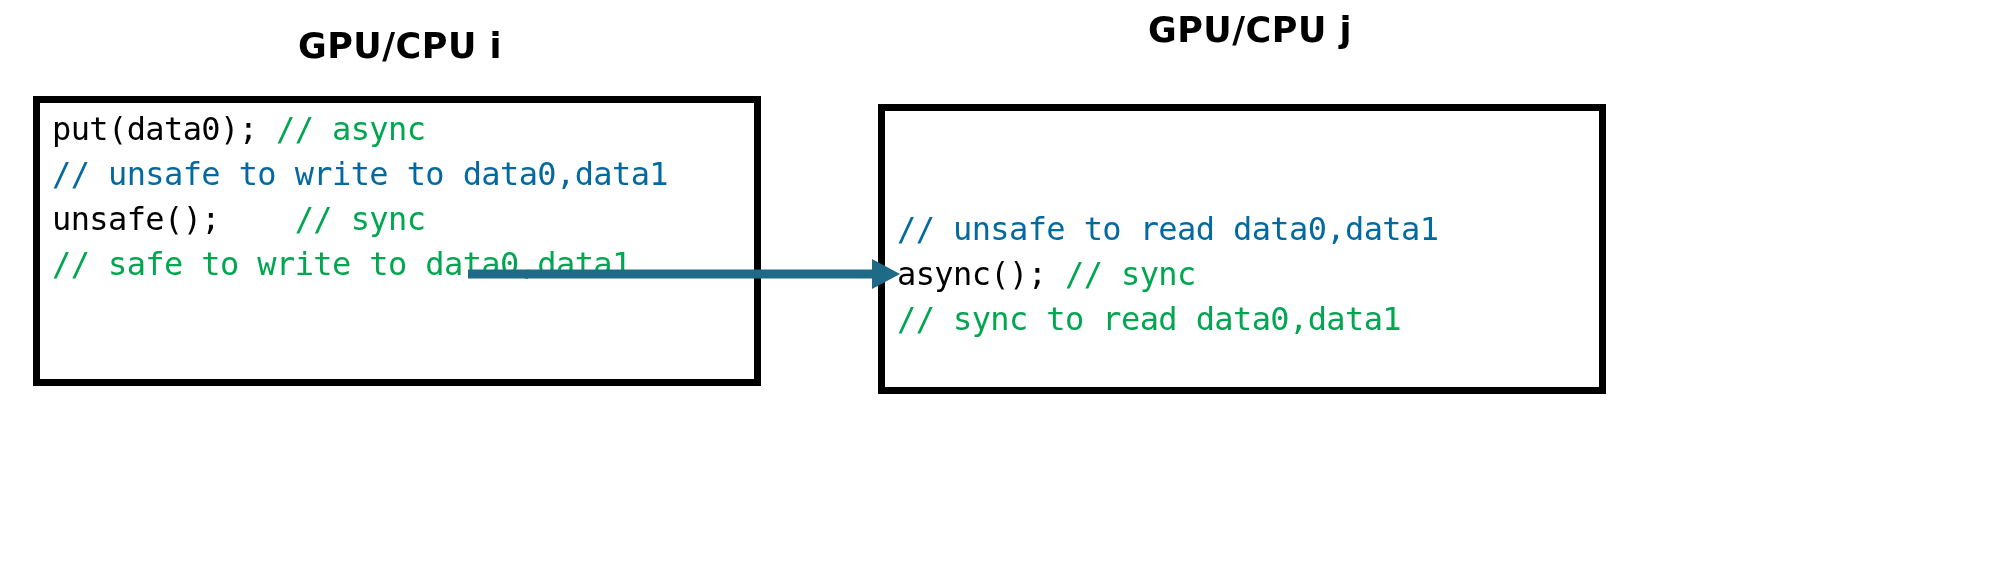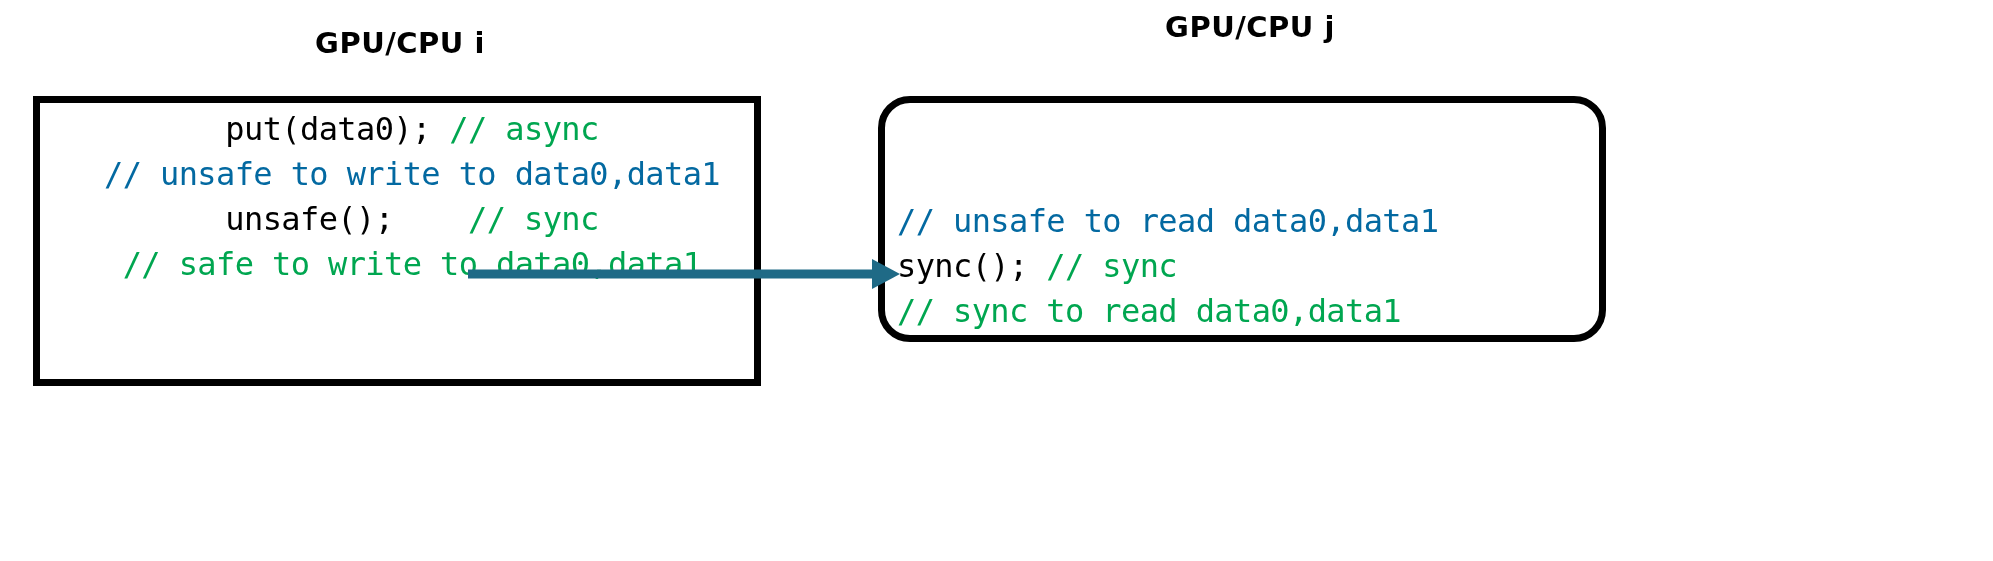--- a/index.html
+++ b/index.html
@@ -20,21 +20,21 @@
     left: 0; top: 0;
     width: 1993px;
     height: 561px;
   }
 
   
   .col-title {
     position: absolute;
     font-family: "DejaVu Sans", sans-serif;
     font-weight: bold;
-    font-size: 29px;
+    font-size: 35px;
     letter-spacing: 0.5px;
     color: #000000;
     white-space: pre;
     text-align: center;
   }
   #title-i {
     left: 30px;
     top: 26px;
     width: 740px;
   }
@@ -52,33 +52,32 @@
     border: 7px solid #000000;
   }
   #box-left {
     left: 33px;
     top: 96px;
     width: 728px;
     height: 290px;
   }
   #box-right {
     left: 878px;
-    top: 96px;
+    top: 104px;
     width: 728px;
-    height: 246px;
-    border-radius: 32px;
+    height: 290px;
   }
 
   .code-lines {
     position: absolute;
     left: 12px;
     top: 0;
     width: 720px;
   }
-  #lines-left  { top: 4px; text-align: center; }
+  #lines-left  { top: 4px; }
   #lines-right { top: 96px; }
 
   .code-line {
     display: block;
     font-family: "DejaVu Sans Mono", monospace;
     font-size: 32px;
     line-height: 45px;
     white-space: pre;
     color: #000000;
     letter-spacing: -0.6px;
@@ -120,21 +119,21 @@
       <span class="code-line"><span class="tok-comment">// safe to write to data0,data1</span></span>
 
     </div>
   </div>
 
   <div class="code-box" id="box-right">
     <div class="code-lines" id="lines-right">
 
       <span class="code-line"><span class="tok-unsafe">// unsafe to read data0,data1</span></span>
 
-      <span class="code-line"><span class="tok-code">sync(); </span><span class="tok-comment">// sync</span></span>
+      <span class="code-line"><span class="tok-code">async(); </span><span class="tok-comment">// sync</span></span>
 
       <span class="code-line"><span class="tok-comment">// sync to read data0,data1</span></span>
 
     </div>
   </div>
 
   <svg id="sync-arrow" viewBox="0 0 432 36">
     <line x1="0" y1="18" x2="406" y2="18" stroke="#1F6A86" stroke-width="9"></line>
     <polygon points="404,3 432,18 404,33" fill="#1F6A86"></polygon>
   </svg>

